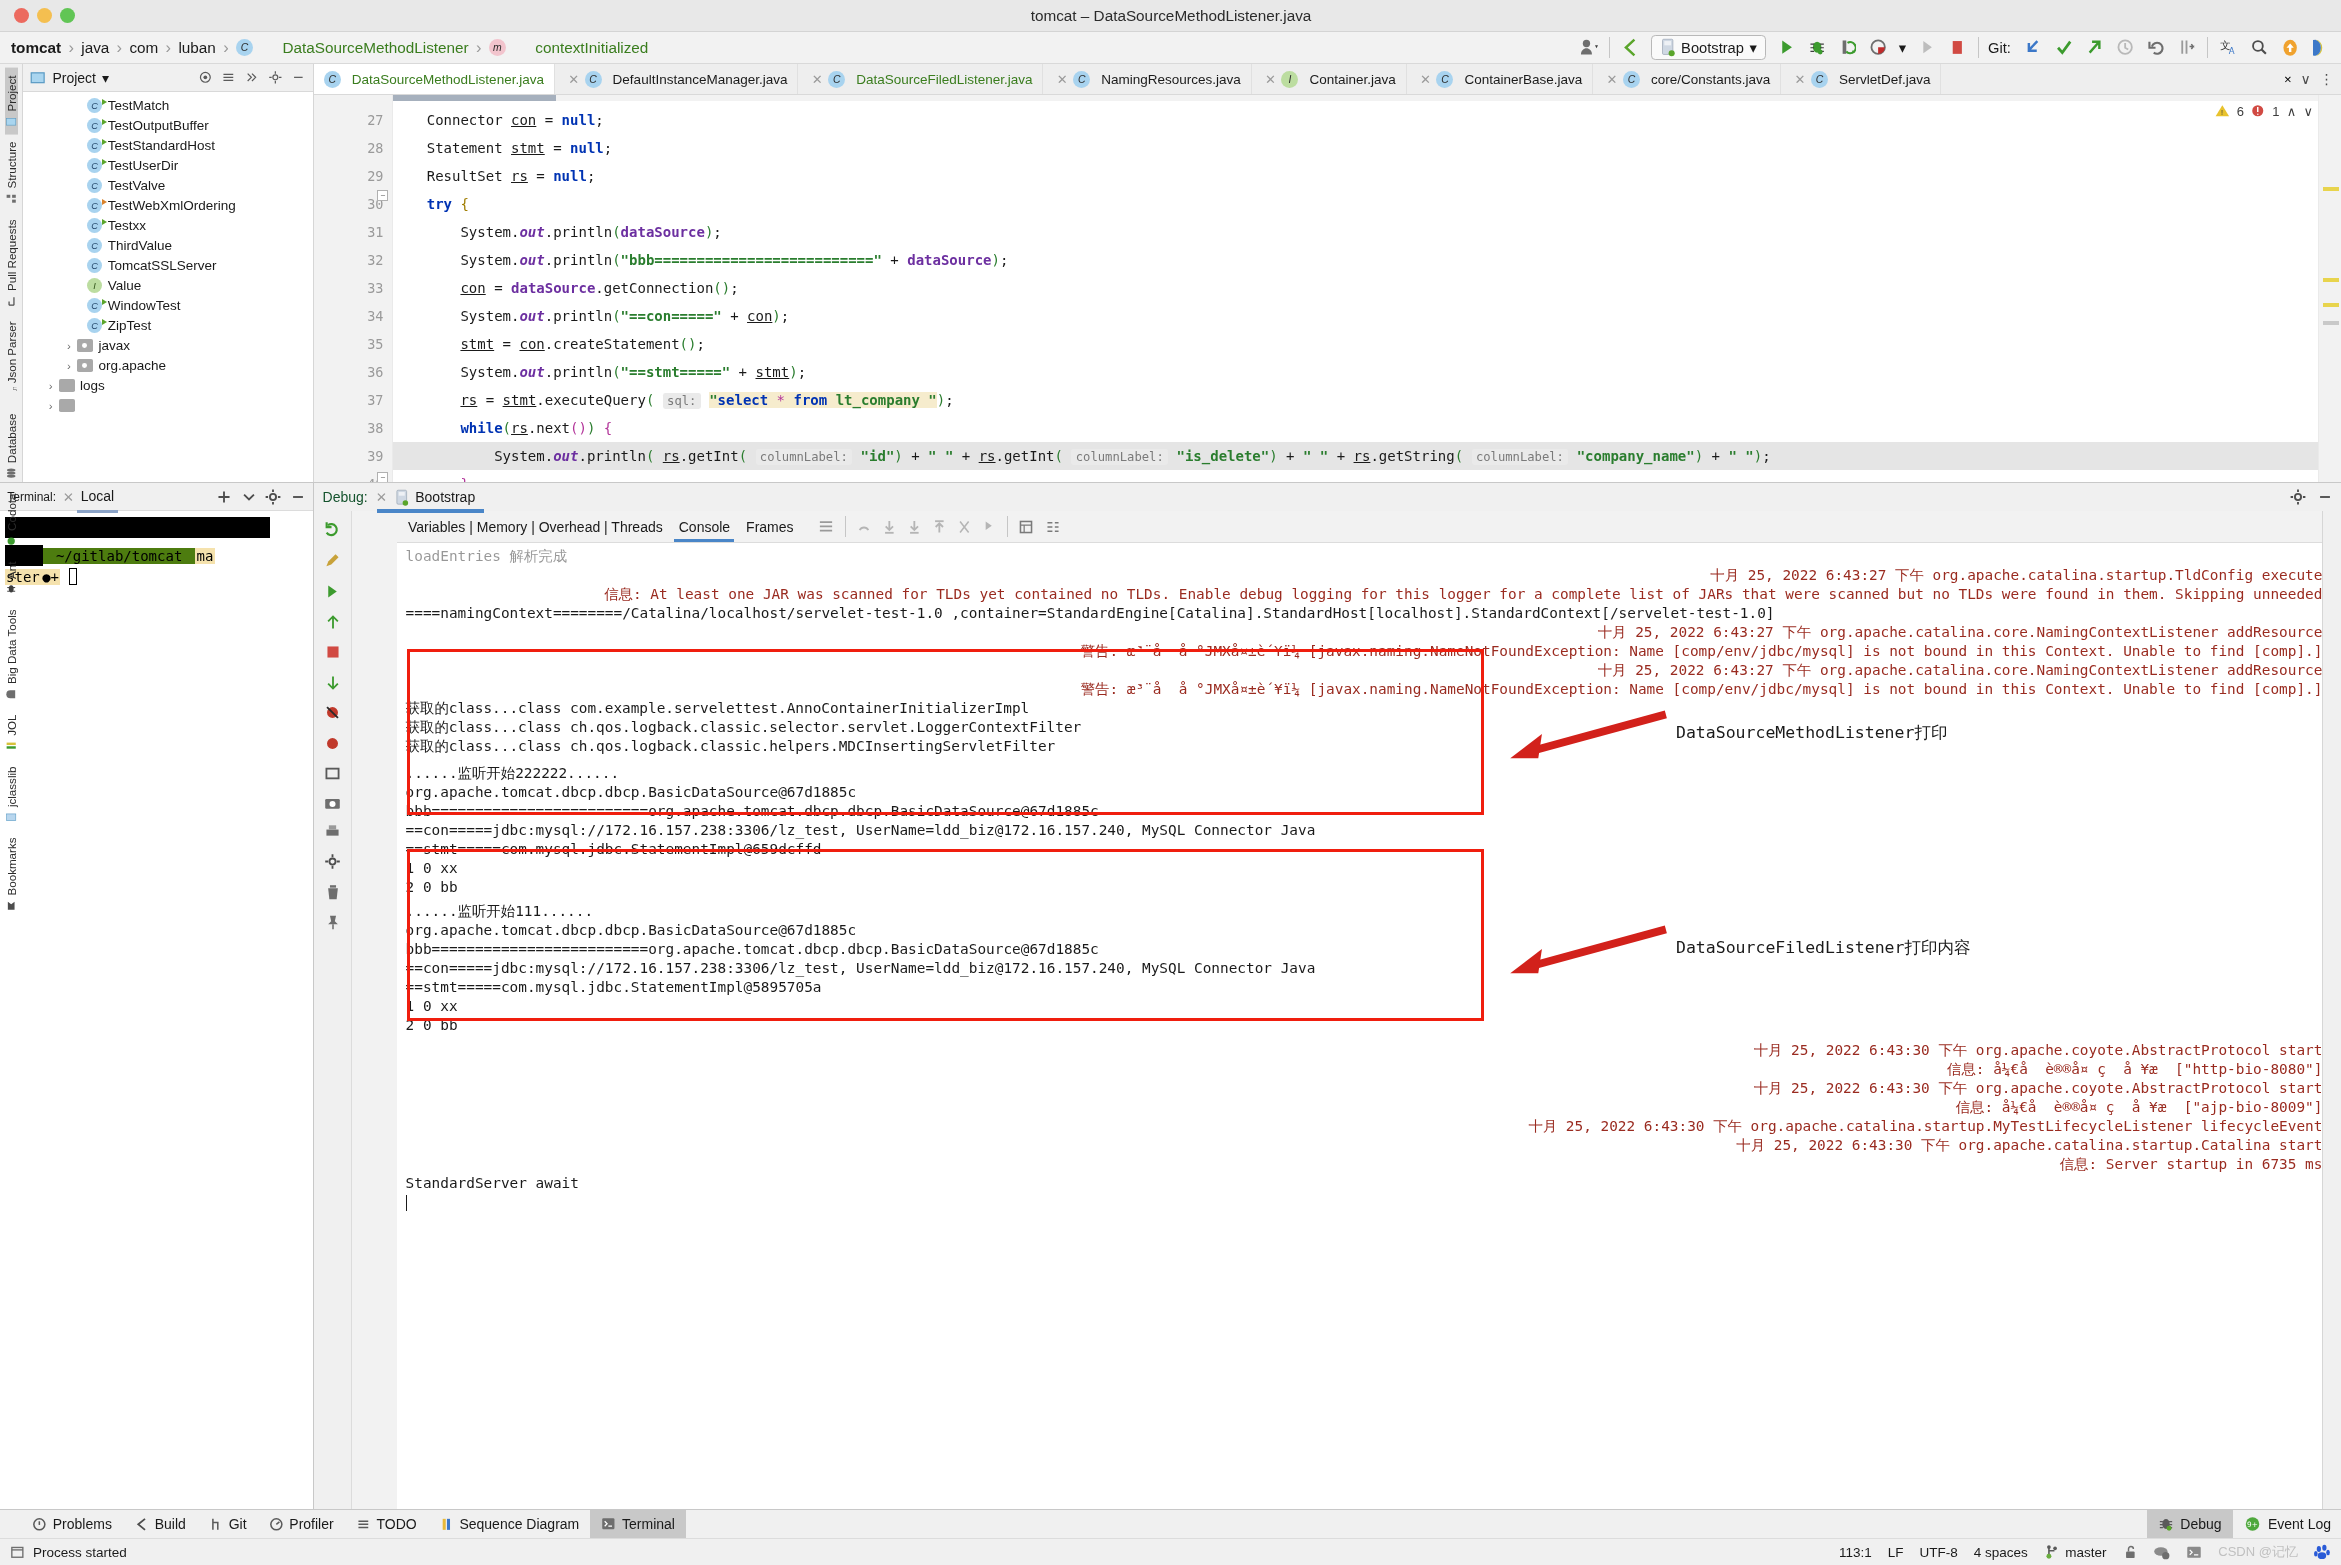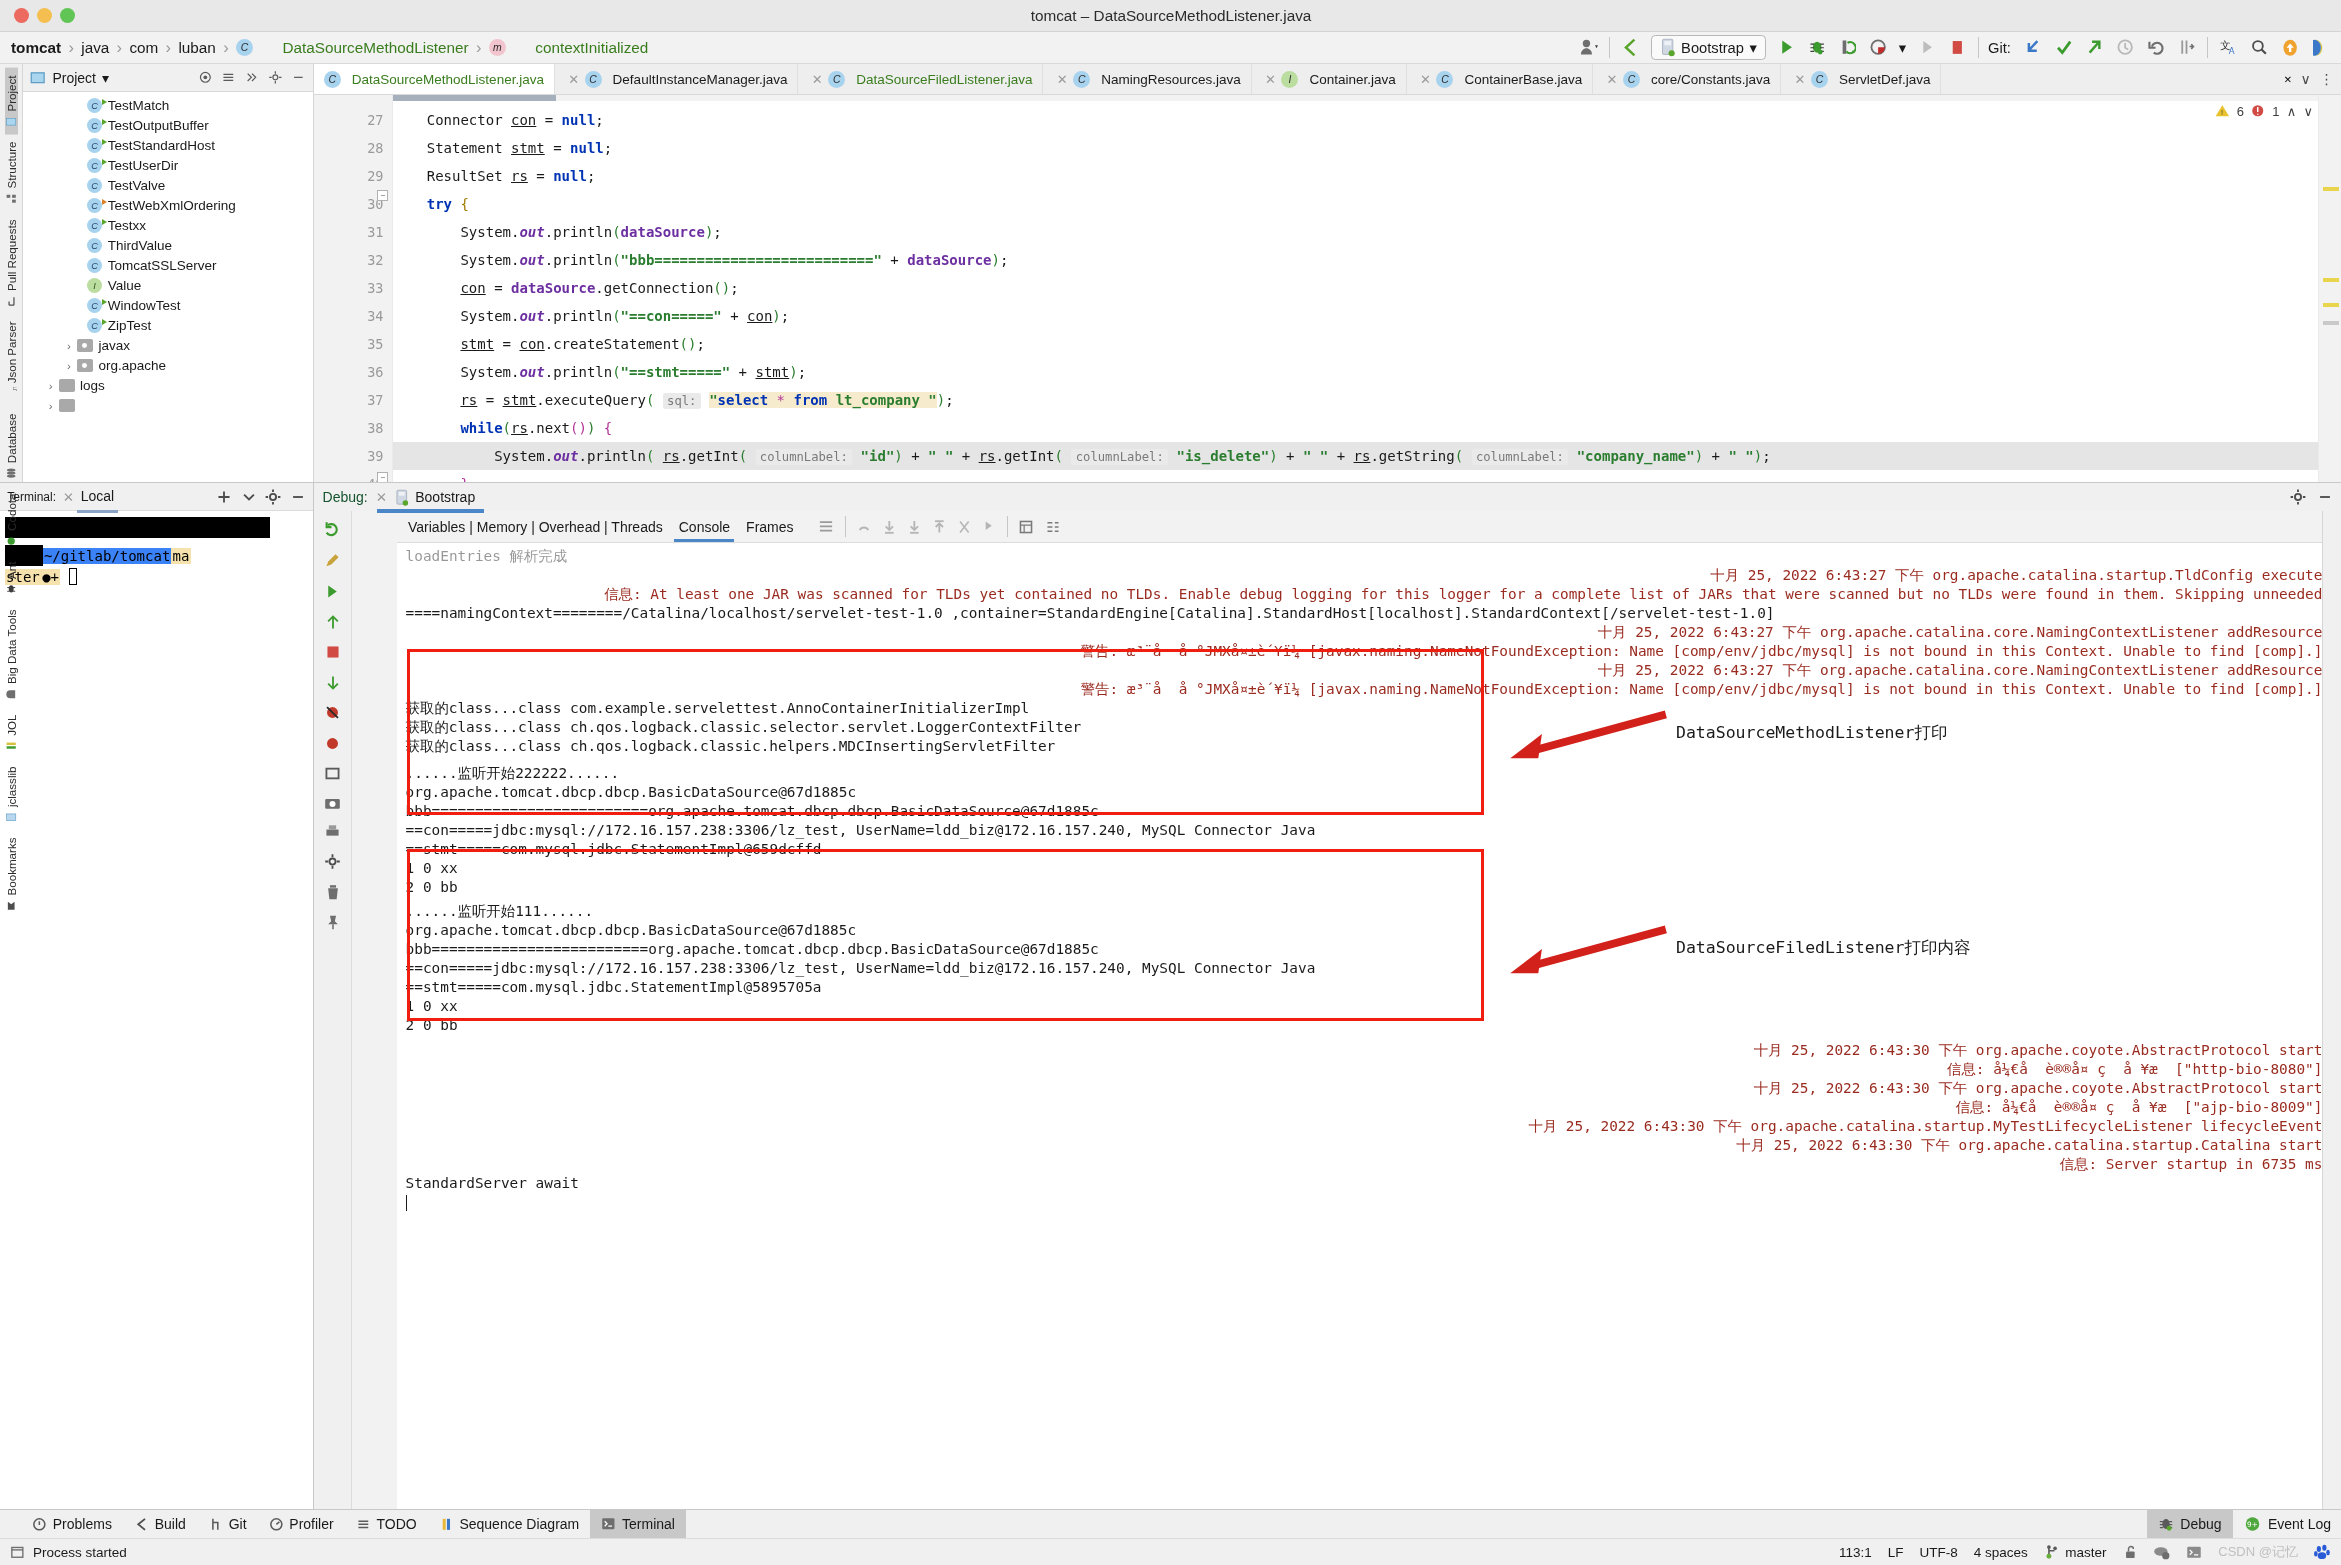--- a/index.html
+++ b/index.html
@@ -186,21 +186,21 @@
   .term-tab { font-size: 14px; color: #1a1a1a; position: relative; padding-bottom: 1.8px; }
   .term-tab.sel::after {
     content: ""; position: absolute; left: -3.7px; right: -3.7px; bottom: -7.3px;
     height: 3.1px; background: #8ba3c7;
   }
   .term-hdr-right { margin-left: auto; display: flex; align-items: center; gap: 8.6px; }
   .term-body { flex: 1 1 auto; background: #fff; padding: 6.1px 4.9px; font-family: "DejaVu Sans Mono", monospace; font-size: 14px; overflow: hidden; }
   .term-blank { background: #000; height: 21px; width: 265px; }
   .term-l2 { display: flex; height: 21px; align-items: center; }
   .tseg-black { background: #000; width: 38px; height: 21px; }
-  .tseg-blue { background: #3b82f6; padding: 0 1px; }
+  .tseg-blue { background: #4d7c0f; padding: 0 13px; }
   .tseg-yellow { background: #f5e2ad; padding: 0 1.2px; }
   .term-caret { display: inline-block; width: 8.6px; height: 17px; border: 1.2px solid #000; margin-left: 8.6px; vertical-align: middle; }
 
   
   .dbgcol { flex: 1 1 auto; display: flex; flex-direction: column; min-width: 0; }
   .dbg-hdr {
     height: 28px; background: #f0f0f0; display: flex; align-items: center;
     padding: 0 8.6px; gap: 8px; flex: 0 0 28px; position: relative;
   }
   .dbg-label { font-size: 14px; color: #14532d; }

